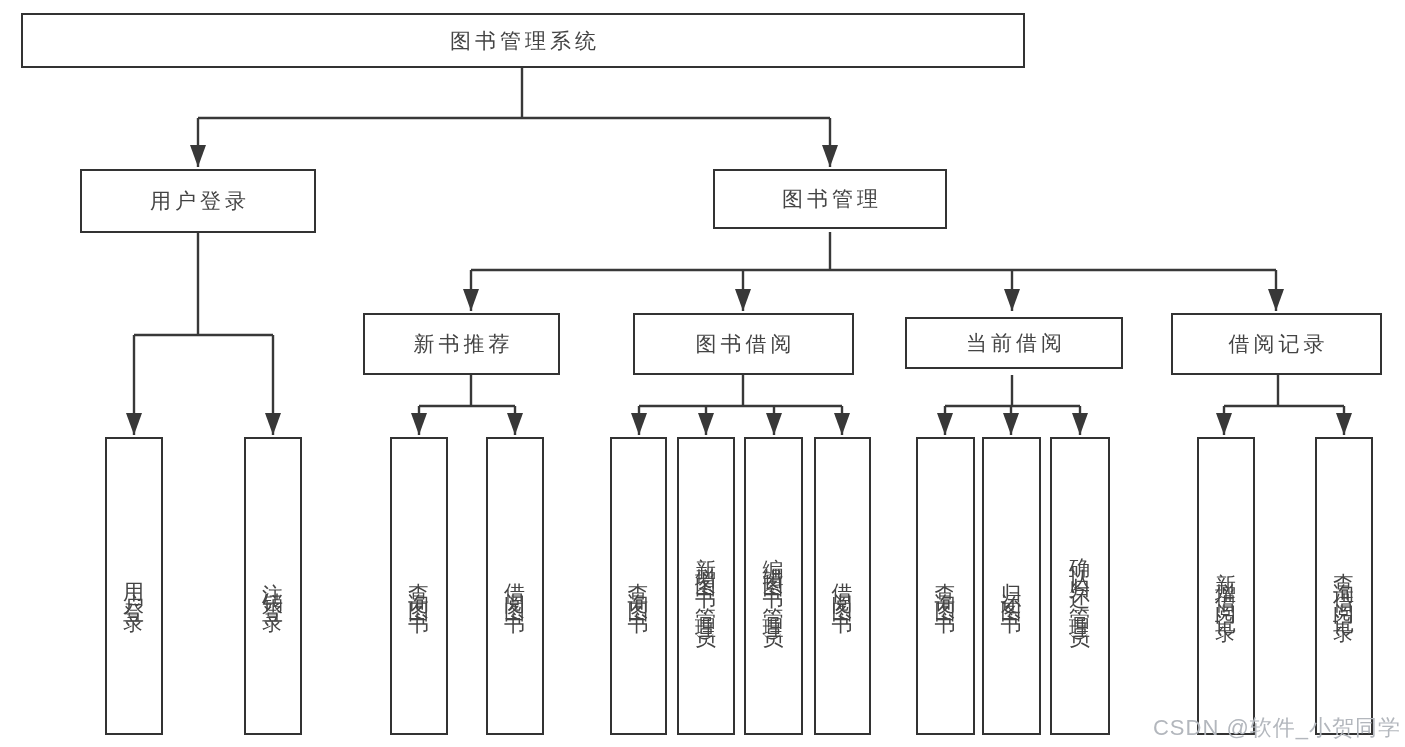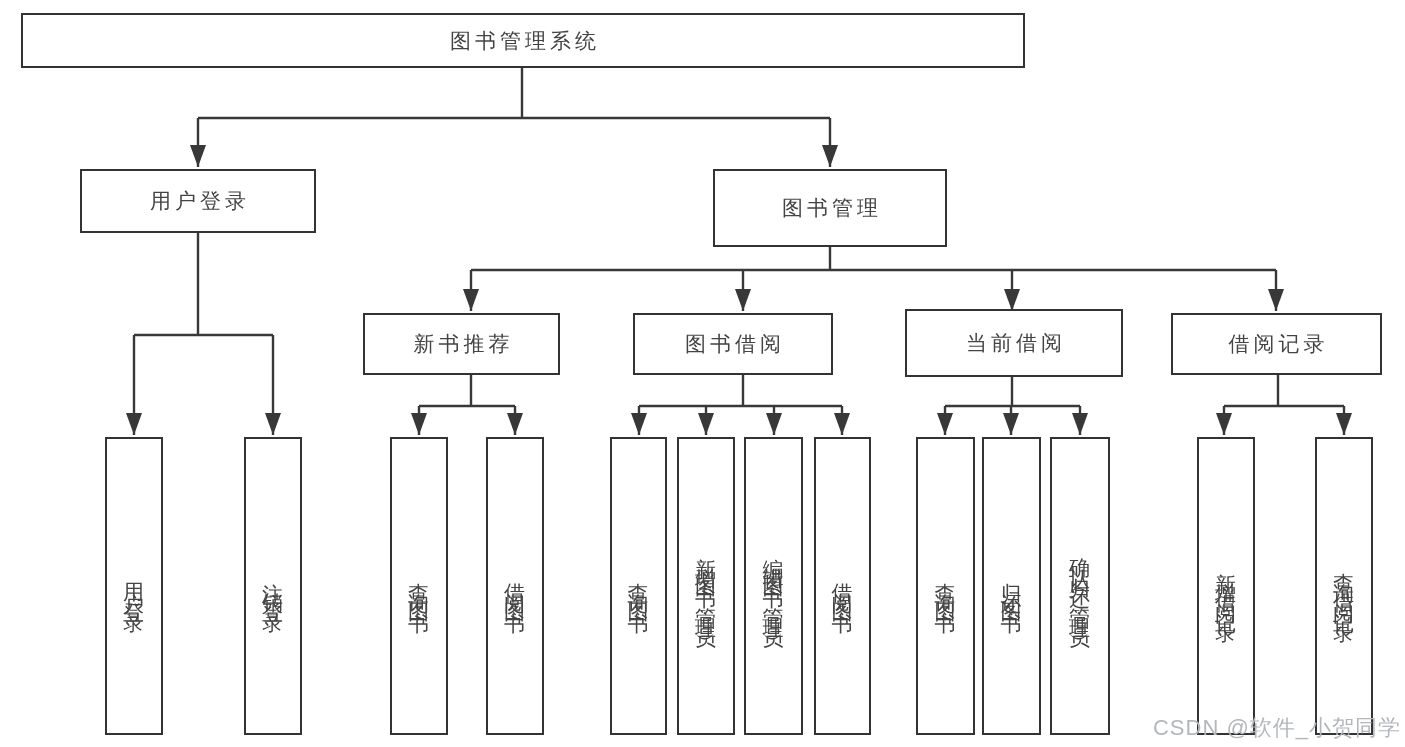--- a/index.html
+++ b/index.html
@@ -83,25 +83,25 @@
     <line class="ln" x1="945" y1="406" x2="945" y2="435" marker-end="url(#arr)"></line>
     <line class="ln" x1="1011" y1="406" x2="1011" y2="435" marker-end="url(#arr)"></line>
     <line class="ln" x1="1080" y1="406" x2="1080" y2="435" marker-end="url(#arr)"></line>
     <line class="ln" x1="1224" y1="406" x2="1224" y2="435" marker-end="url(#arr)"></line>
     <line class="ln" x1="1344" y1="406" x2="1344" y2="435" marker-end="url(#arr)"></line>
   </svg>
 
   <div class="box hbox" style="left:21px;top:13px;width:1004px;height:55px">图书管理系统</div>
 
   <div class="box hbox" style="left:80px;top:169px;width:236px;height:64px">用户登录</div>
-  <div class="box hbox" style="left:713px;top:169px;width:234px;height:78px">图书管理</div>
+  <div class="box hbox" style="left:713px;top:169px;width:234px;height:60px">图书管理</div>
 
   <div class="box hbox" style="left:363px;top:313px;width:197px;height:62px">新书推荐</div>
-  <div class="box hbox" style="left:633px;top:313px;width:200px;height:62px">图书借阅</div>
-  <div class="box hbox" style="left:905px;top:309px;width:218px;height:68px">当前借阅</div>
+  <div class="box hbox" style="left:633px;top:313px;width:221px;height:62px">图书借阅</div>
+  <div class="box hbox" style="left:905px;top:317px;width:218px;height:52px">当前借阅</div>
   <div class="box hbox" style="left:1171px;top:313px;width:211px;height:62px">借阅记录</div>
 
   <div class="box vbox" style="left:105px;top:437px;width:58px;height:298px">
     <span>用户登录</span>
   </div>
   <div class="box vbox" style="left:244px;top:437px;width:58px;height:298px">
     <span>注销登录</span>
   </div>
 
   <div class="box vbox" style="left:390px;top:437px;width:58px;height:298px">

